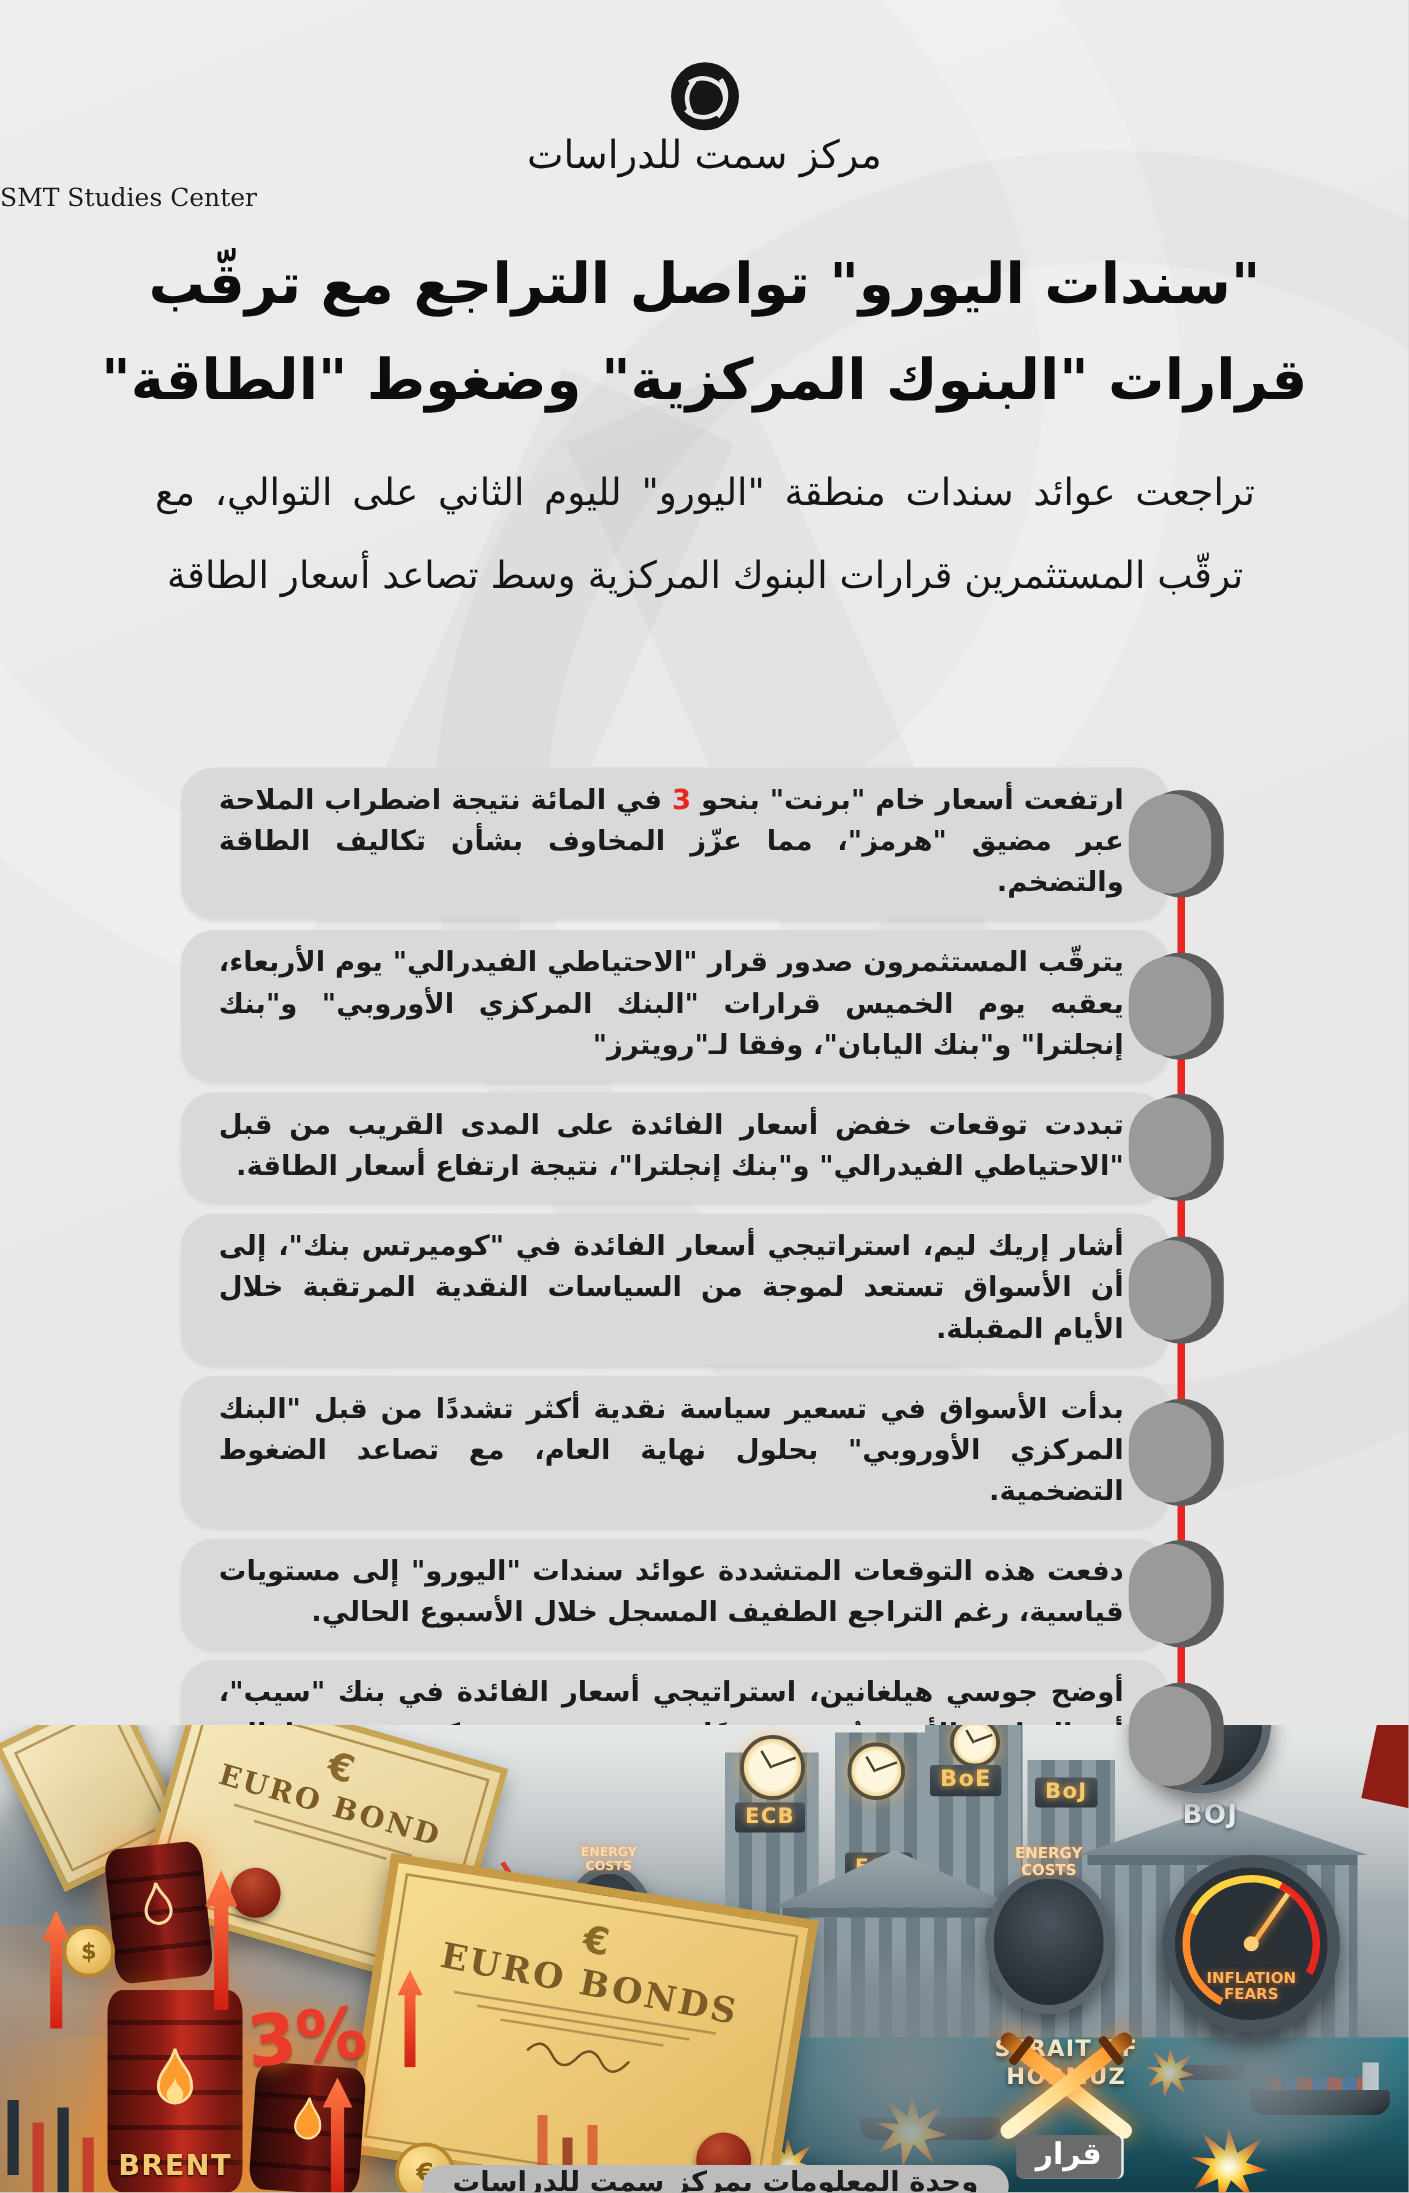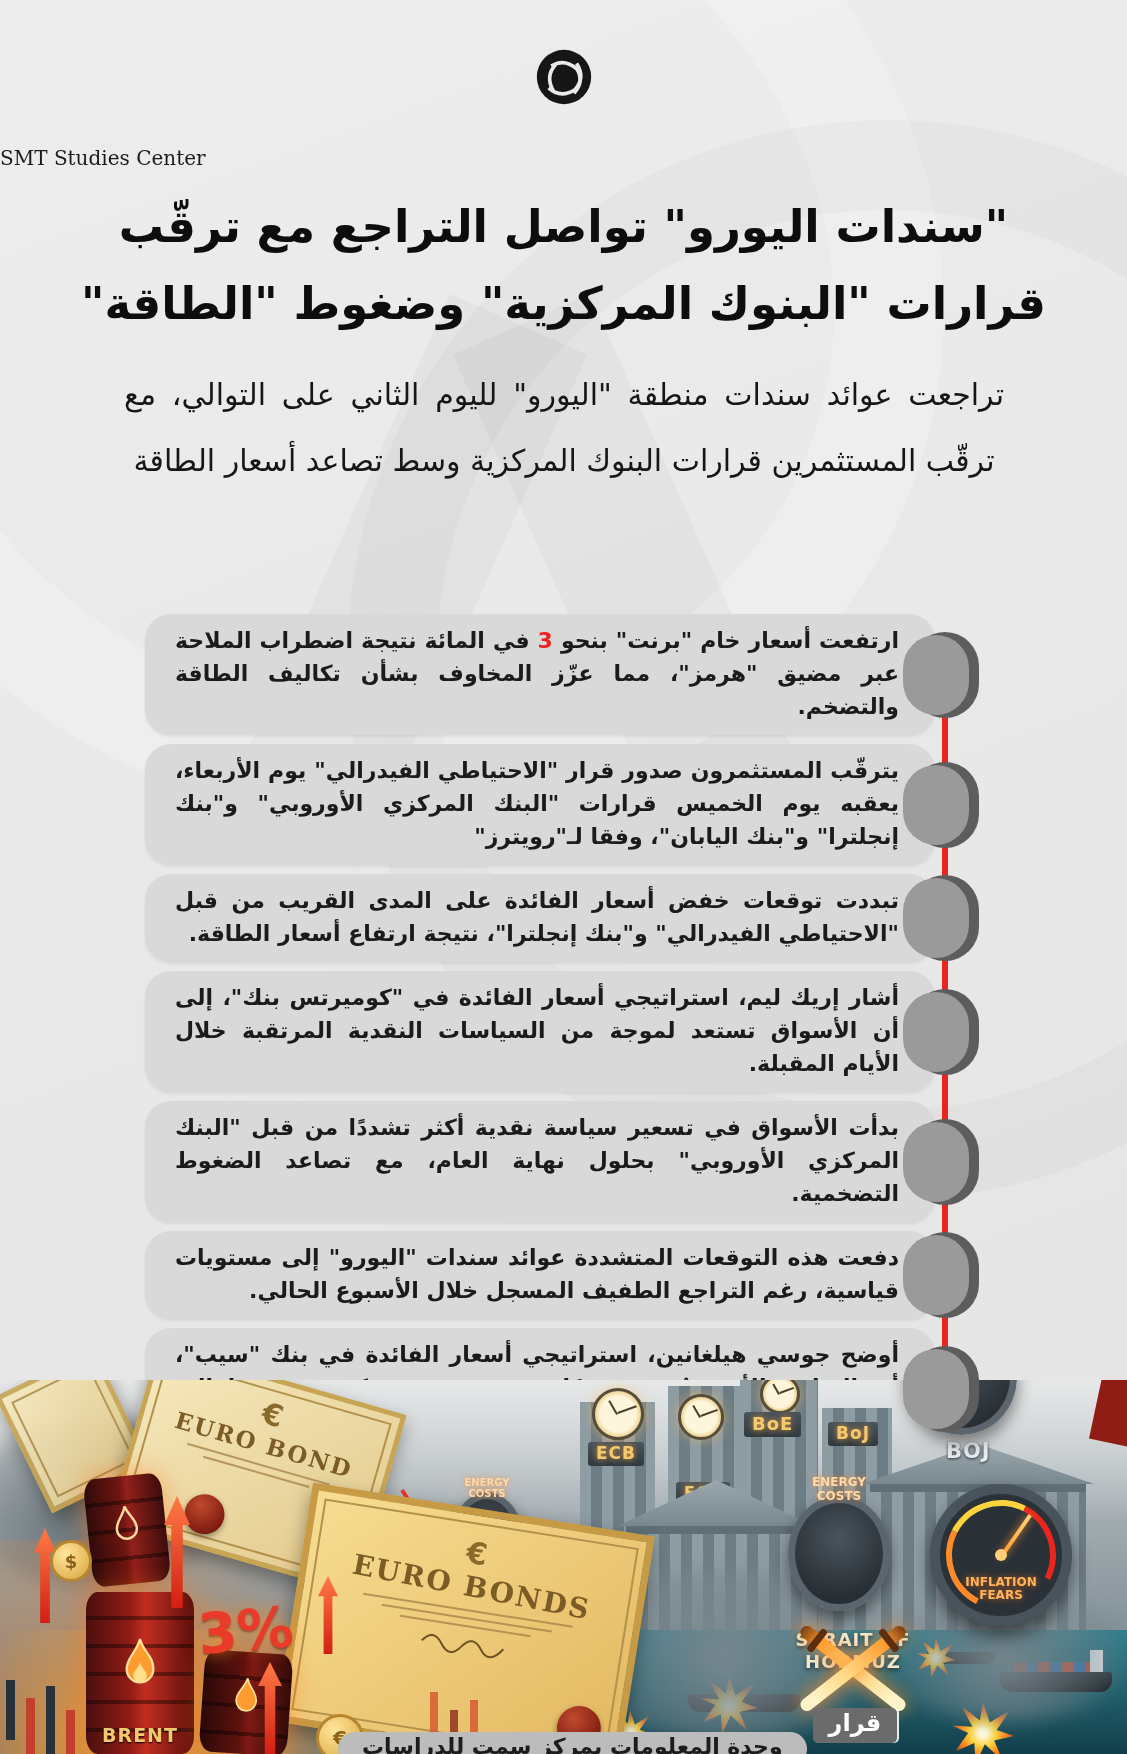--- a/index.html
+++ b/index.html
@@ -112,21 +112,21 @@
   .cline{height:2px;background:#a8854a;margin:6px auto;opacity:.8;}
   .seal{position:absolute;border-radius:50%;box-shadow:0 3px 6px rgba(0,0,0,.4);
         background:radial-gradient(circle at 35% 30%,#c04a2d,#8a2315 60%,#5c140b);}
 
   .barrel{position:absolute;border-radius:12px/18px;overflow:hidden;
           background:linear-gradient(90deg,#4a0f0d,#8f1c14 40%,#c22d20 55%,#5c100c);
           box-shadow:0 0 26px rgba(255,120,30,.55);}
   .barrel::before{content:"";position:absolute;inset:0;
           background:repeating-linear-gradient(180deg,rgba(0,0,0,0) 0 24px,rgba(0,0,0,.38) 24px 28px);}
   .brent{position:absolute;left:0;right:0;bottom:8px;text-align:center;color:#f3c96f;
-         font-weight:bold;font-size:19px;letter-spacing:1px;text-shadow:0 1px 2px #000;}
+         font-weight:bold;font-size:23px;letter-spacing:1px;text-shadow:0 1px 2px #000;}
   .flame{position:absolute;left:50%;transform:translateX(-50%);}
   .pct{position:absolute;font-size:56px;font-weight:bold;color:#ea3a2a;transform:rotate(-5deg);
        text-shadow:0 0 16px rgba(255,140,40,.85),0 2px 2px rgba(60,0,0,.5);}
   .arr{position:absolute;background:linear-gradient(180deg,#ff7a45,#d21f12);
        clip-path:polygon(50% 0,100% 26%,72% 26%,72% 100%,28% 100%,28% 26%,0 26%);
        box-shadow:0 0 12px rgba(255,100,30,.6);}
   .coin{position:absolute;border-radius:50%;border:3px solid #b8862f;color:#8a6218;font-weight:bold;
         background:radial-gradient(circle at 35% 30%,#ffe59a,#d8a53f);display:flex;align-items:center;justify-content:center;}
   .cndl{position:absolute;}
   .banner{position:absolute;background:#8f1d16;}
@@ -143,20 +143,21 @@
   <div class="logo">
     <svg viewBox="0 0 64 64" width="58" height="58">
       <circle cx="32" cy="32" r="30" fill="#161616"></circle>
       <g stroke="#e9e9e9" stroke-width="4" fill="none">
         <path d="M18 20 q14 -9 28 3 q9 14 -3 27"></path>
         <path d="M46 17 q10 16 -2 29 q-16 10 -29 -2"></path>
         <path d="M20 47 q-9 -16 3 -29"></path>
       </g>
     </svg>
   </div>
+  <div class="logo-ar">مركز سمت للدراسات</div>
   <div class="logo-en">SMT Studies Center</div>
 
   <h1 class="title" style="margin:0;">
     <span>"سندات اليورو" تواصل التراجع مع ترقّب</span><br>
     <span>قرارات "البنوك المركزية" وضغوط "الطاقة"</span>
   </h1>
 
   <p class="subtitle" style="margin:0;">تراجعت عوائد سندات منطقة "اليورو" لليوم الثاني على التوالي، مع ترقّب المستثمرين قرارات البنوك المركزية وسط تصاعد أسعار الطاقة</p>
 
   <section class="points">

